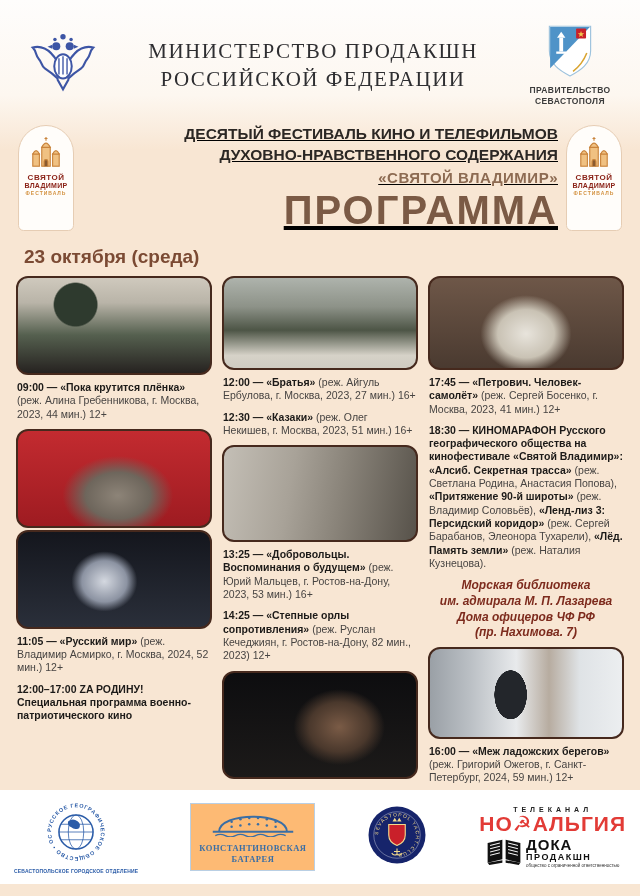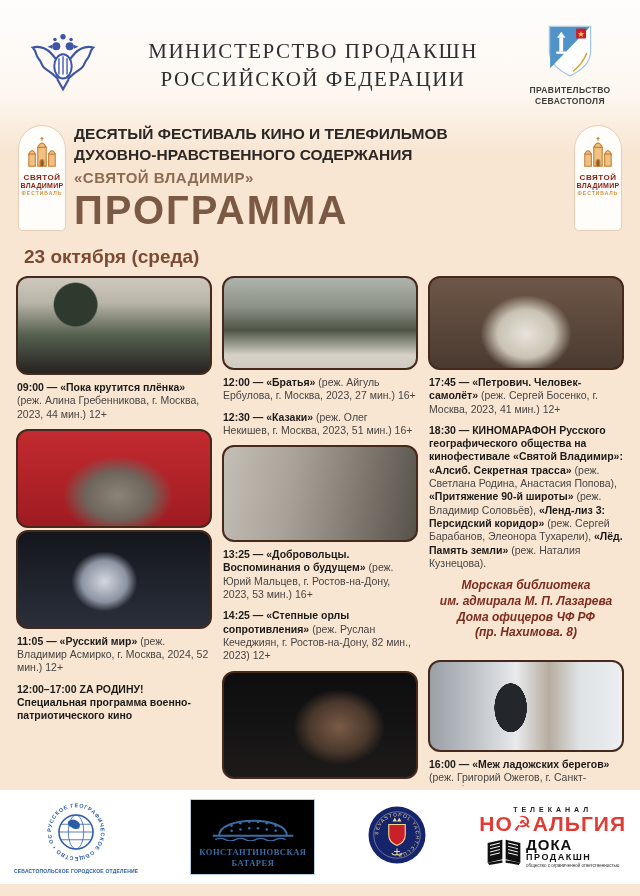--- a/index.html
+++ b/index.html
@@ -10,41 +10,41 @@
   
   .top{display:flex;align-items:center;justify-content:space-between;padding:14px 24px 2px;height:102px;}
   .emblem{flex:0 0 78px;display:flex;justify-content:center;}
   .ministry{flex:1;text-align:center;font-family:"Liberation Serif","DejaVu Serif",serif;
     font-size:21px;letter-spacing:1.5px;color:#2e2e31;line-height:1.35;}
   .gov{flex:0 0 92px;text-align:center;}
   .gov-caption{margin-top:2px;font-size:8.5px;font-weight:700;color:#3c3c3c;letter-spacing:.4px;line-height:1.25;}
 
   
   .fest{display:flex;align-items:center;justify-content:space-between;padding:6px 18px 0;}
-  .arch{width:48px;height:106px;background:#fffdfa;border:1px solid #e6cdb4;
+  .arch{width:56px;height:106px;background:#fffdfa;border:1px solid #e6cdb4;
     border-radius:30px 30px 6px 6px;display:flex;flex-direction:column;align-items:center;
     padding-top:10px;box-sizing:border-box;}
   .arch .lt1{font-size:8px;font-weight:800;color:#8b2318;letter-spacing:.5px;margin-top:3px;}
   .arch .lt2{font-size:7px;font-weight:800;color:#8b2318;letter-spacing:.3px;}
   .arch .lt3{font-size:5px;font-weight:700;color:#d3913f;letter-spacing:1px;margin-top:1px;}
-  .fest-center{flex:1;text-align:left;padding:0 8px;}
+  .fest-center{flex:1;text-align:right;padding:0 8px;text-decoration:underline;}
   .fest-line{font-size:15.5px;font-weight:800;color:#2b2724;line-height:1.35;}
   .fest-name{font-size:15px;font-weight:800;color:#8d6b52;margin-top:3px;letter-spacing:.5px;}
   .fest-program{font-size:40px;font-weight:800;color:#7b5a45;letter-spacing:2px;line-height:1.1;margin-top:2px;}
   .fest-sub{font-size:12.5px;font-weight:800;color:#4a3228;margin-top:4px;}
 
   
   .date{padding:14px 0 6px 24px;font-size:19px;font-weight:800;color:#7b4a33;}
   .cols{display:grid;grid-template-columns:1fr 1fr 1fr;gap:10px;padding:0 16px;height:512px;overflow:hidden;}
   .col{min-width:0;}
   .ph{border:2px solid #46291d;border-radius:12px;margin:2px 0 0;}
   .entry{font-size:10.5px;line-height:1.27;color:#474442;margin:6px 1px 8px;}
   .entry .b{font-weight:800;color:#1c1a18;}
   .venue{font-style:italic;font-weight:800;font-size:12px;color:#7d2b1d;text-align:center;
-    line-height:1.3;margin:8px 0 19px;}
+    line-height:1.3;margin:8px 0 6px;}
 
   
   .ph1{height:95px;background:radial-gradient(circle at 30% 28%,#2e3a2e 0 14%,transparent 15%),
     linear-gradient(180deg,#cfc9bd 0%,#b9b4a8 26%,#55604f 60%,#262220 100%);}
   .ph2{height:95px;background:radial-gradient(ellipse 40% 58% at 52% 68%,#8d8478 0%,#6e665c 42%,transparent 72%),
     linear-gradient(180deg,#c32b30,#9e1b21);}
   .ph3{height:95px;background:radial-gradient(ellipse 26% 48% at 45% 52%,#d4d8e0 0%,#8c93a2 45%,transparent 66%),
     linear-gradient(180deg,#14161d,#2a2f3a);}
   .ph4{height:90px;background:linear-gradient(180deg,#aeb3ac 0%,#8d9288 32%,#4d5546 58%,#d6d2c8 86%,#cfccc2 100%);}
   .ph5{height:93px;background:linear-gradient(100deg,#c4bfb6 0%,#a8a298 35%,#8a847a 60%,#57524a 100%);}
@@ -57,21 +57,21 @@
 
   
   .footer{position:absolute;left:0;right:0;bottom:12px;height:94px;background:#ffffff;
     display:flex;align-items:center;justify-content:space-between;padding:0 14px;box-sizing:border-box;gap:4px;}
   .flogo{text-align:center;}
   .museum-lines{color:#2b5ca8;font-weight:800;line-height:1.1;}
   .museum-lines .m1{font-size:11px;letter-spacing:3px;}
   .museum-lines .m2{font-size:11px;letter-spacing:1px;}
   .museum-lines .m3{font-size:6.5px;letter-spacing:1.5px;margin-top:1px;}
   .rgs-caption{font-size:5px;font-weight:700;color:#2b5ca8;margin-top:1px;letter-spacing:.2px;}
-  .konst{border:1px solid #b9cfe4;background:#000000;padding:8px 8px 5px;}
+  .konst{border:1px solid #b9cfe4;background:#fdba74;padding:0 8px 5px;}
   .konst-text{font-family:"Liberation Serif","DejaVu Serif",serif;font-size:8.5px;font-weight:700;
     color:#3a6ea5;letter-spacing:.5px;line-height:1.3;margin-top:2px;}
   .right-stack{display:flex;flex-direction:column;align-items:center;gap:3px;}
   .nost-top{font-size:7px;font-weight:700;letter-spacing:4px;color:#222;}
   .nost-name{font-size:21px;font-weight:800;color:#e23b36;letter-spacing:1px;line-height:1;}
   .doka{display:flex;align-items:center;gap:4px;}
   .doka-text{text-align:left;color:#111;}
   .doka-l1{font-size:15px;font-weight:800;letter-spacing:1px;line-height:1;}
   .doka-l2{font-size:9px;font-weight:800;letter-spacing:1.5px;line-height:1.2;}
   .doka-cap{font-size:4.5px;color:#333;margin-top:1px;}
@@ -194,21 +194,21 @@
 
     </div>
     <div class="col">
       <div class="ph ph7"></div>
       <p class="entry"><span class="b">17:45 — «Петрович. Человек-самолёт»</span><span> (реж. Сергей Босенко, г. Москва, 2023, 41 мин.) 12+</span></p>
       <p class="entry"><span class="b">18:30 — КИНОМАРАФОН Русского географического общества на кинофестивале «Святой Владимир»: «Алсиб. Секретная трасса»</span><span> (реж. Светлана Родина, Анастасия Попова), </span><span class="b">«Притяжение 90-й широты»</span><span> (реж. Владимир Соловьёв), </span><span class="b">«Ленд-лиз 3: Персидский коридор»</span><span> (реж. Сергей Барабанов, Элеонора Тухарели), </span><span class="b">«Лёд. Память земли»</span><span> (реж. Наталия Кузнецова).</span></p>
       <div class="venue">
         <div>Морская библиотека</div>
         <div>им. адмирала М. П. Лазарева</div>
         <div>Дома офицеров ЧФ РФ</div>
-        <div>(пр. Нахимова. 8)</div>
+        <div>(пр. Нахимова. 7)</div>
       </div>
       <div class="ph ph8"></div>
       <p class="entry"><span class="b">16:00 — «Меж ладожских берегов»</span><span> (реж. Григорий Ожегов, г. Санкт-Петербург, 2024, 59 мин.) 12+</span></p>
 
     </div>
   </main>
 
   <footer class="footer">
 
     <div class="flogo">

